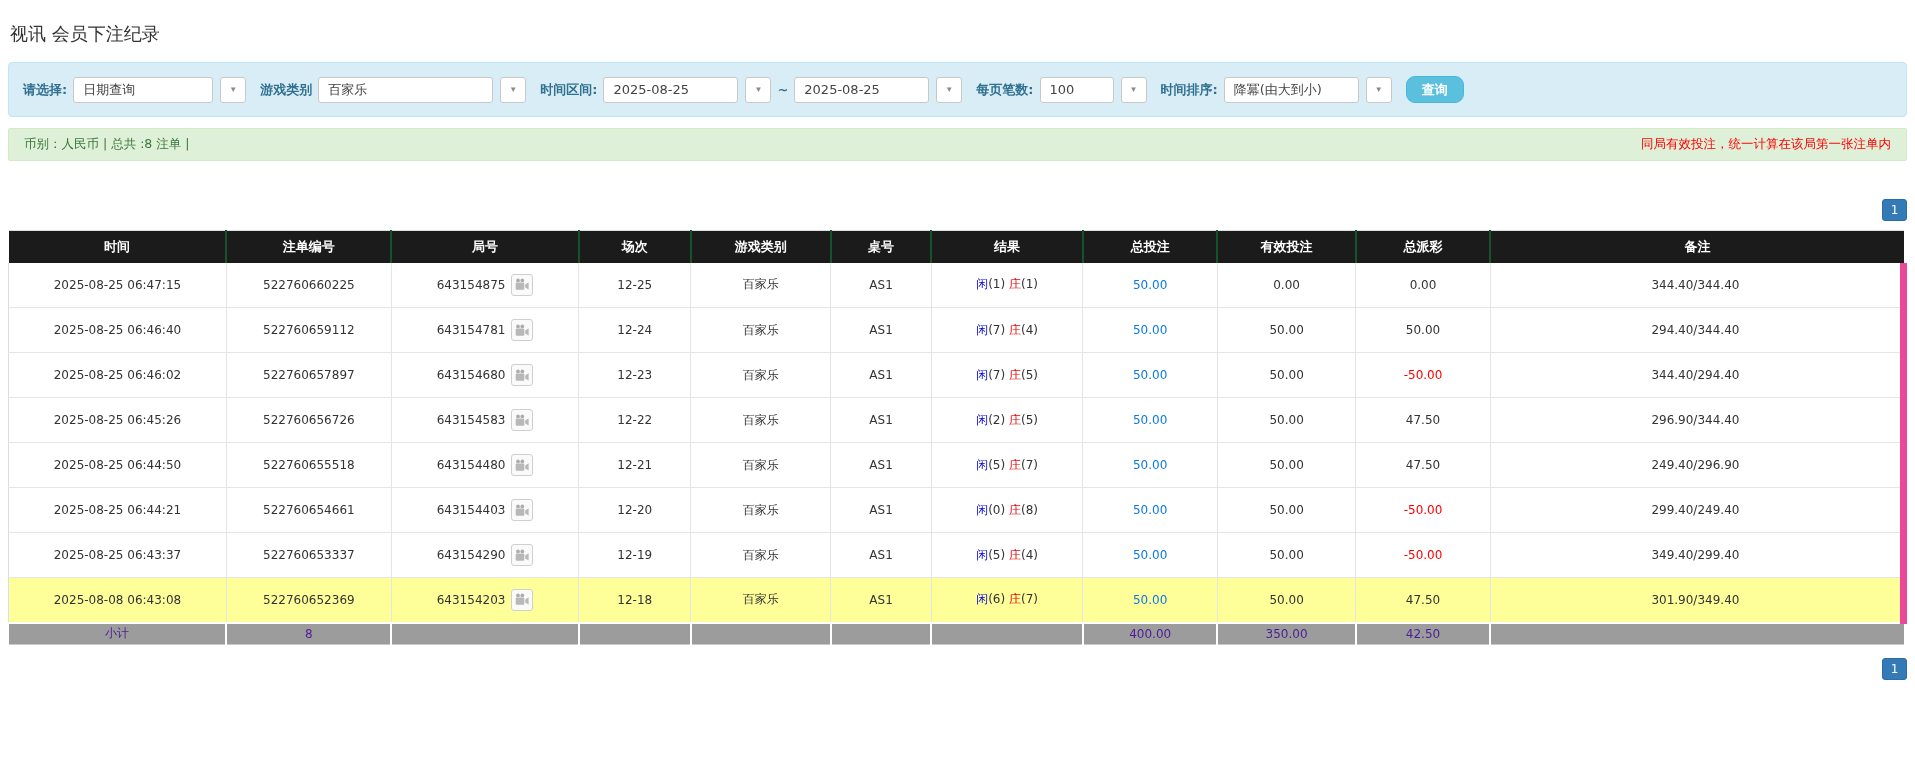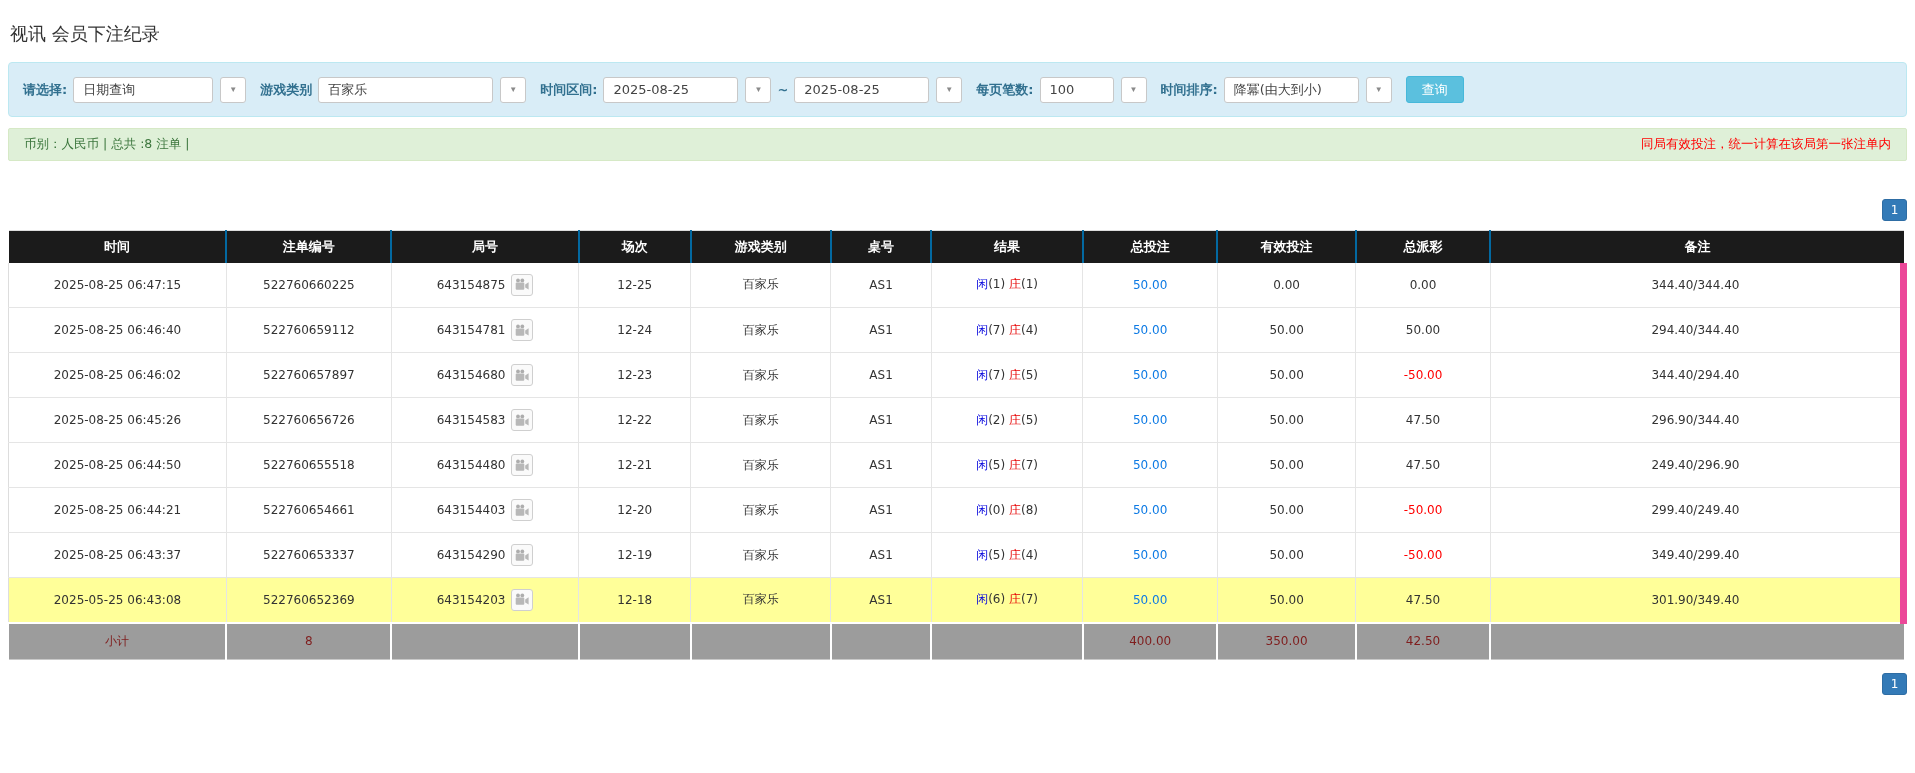--- a/index.html
+++ b/index.html
@@ -15,55 +15,55 @@
   .flabel { color:#31708f; font-weight:bold; white-space:nowrap; margin-left:8px; }
   .flabel:first-child { margin-left:4px; }
   .combo { display:inline-flex; align-items:center; gap:7px; }
   .combo-input { height:26px; border:1px solid #c8c8c8; border-radius:3px; padding:0 9px;
     font-size:13px; color:#444; background:#fff; font-family:inherit; }
   .combo-btn { height:26px; width:26px; border:1px solid #c8c8c8; border-radius:3px; background:#fff;
     display:inline-flex; align-items:center; justify-content:center; cursor:pointer; padding:0; }
   .caret { font-size:8px; color:#8a8a8a; line-height:1; }
   .tilde { color:#31708f; font-weight:bold; }
   .search-btn { height:27px; padding:0 15px; background:#5bc0de; border:1px solid #46b8da; color:#fff;
-    border-radius:3px; font-size:13px; margin-left:8px; cursor:pointer; font-family:inherit; }
+    border-radius:9px; font-size:13px; margin-left:8px; cursor:pointer; font-family:inherit;font-weight:bold; }
 
   
   .info-bar { margin-top:11px; background:#dff0d8; border:1px solid #d6e9c6; border-radius:2px;
     padding:7px 15px; display:flex; justify-content:space-between; font-size:12.5px; }
   .info-left { color:#3c763d; }
   .info-right { color:#ff0000; }
 
   
   .pager { display:flex; justify-content:flex-end; }
   .pager.top { margin-top:38px; }
   .pager.bottom { margin-top:13px; }
   .page-btn { min-width:25px; height:22px; background:#337ab7; color:#fff; border:1px solid #2e6da4;
     border-radius:3px; font-size:12px; cursor:pointer; padding:0 7px; font-family:inherit; }
 
   
   table.bets { width:100%; border-collapse:collapse; margin-top:9px; table-layout:fixed; border-top:1px solid #ddd; }
   thead th { background:#1b1b1b; color:#fff; font-size:13px; font-weight:bold; height:32px;
-    border-left:2px solid #0369a1; text-align:center; }
+    border-left:2px solid #14532d; text-align:center; }
   thead th:first-child { border-left:none; }
   tbody td { height:45px; text-align:center; font-size:12px; color:#333; background:#fff;
     border:1px solid #e5e5e5; border-top:none; vertical-align:middle; }
   tbody td:first-child { border-left:1px solid #ddd; }
   tbody td:last-child { border-right:7px solid #ec4899; }
   tr.hl td { background:#ffff99; }
   td .amount-link { color:#0d7ae4; cursor:pointer; }
   td.neg { color:#ff0000; }
   .res-p { color:#0202dd; }
   .res-b { color:#e60000; }
   .res-n { color:#333; }
   .round-no { vertical-align:middle; }
   .icon-btn { width:22px; height:22px; margin-left:6px; background:#fafafa; border:1px solid #cfcfcf;
     border-radius:3px; display:inline-flex; align-items:center; justify-content:center; cursor:pointer;
     padding:0; vertical-align:middle; }
-  tr.summary td { background:#9c9c9c; color:#7f1d1d; height:37px; border:none; border-left:2px solid #fff;
+  tr.summary td { background:#9c9c9c; color:#4c1d95; height:22px; border:none; border-left:2px solid #fff;
     border-top:2px solid #fff; font-size:12px; }
   tr.summary td:first-child { border-left:none; }
   tr.summary:last-child td { border-bottom:1px solid #c9c9c9; }
 </style>
 </head>
 <body>
 
 <div class="page">
 
   <h1 class="title">视讯 会员下注纪录</h1>
@@ -292,21 +292,21 @@
           <td>12-19</td>
           <td>百家乐</td>
           <td>AS1</td>
           <td><span class="res-p">闲</span><span class="res-n">(5)</span> <span class="res-b">庄</span><span class="res-n">(4)</span></td>
           <td><span class="amount-link">50.00</span></td>
           <td>50.00</td>
           <td class="neg">-50.00</td>
           <td>349.40/299.40</td>
         </tr>
         <tr class="hl">
-          <td>2025-05-25 06:43:08</td>
+          <td>2025-08-08 06:43:08</td>
           <td>522760652369</td>
           <td><span class="round-no">643154203</span><button class="icon-btn">
               <svg width="14" height="13" viewBox="0 0 14 13">
                 <circle cx="3" cy="2.4" r="1.9" fill="#adadad"></circle>
                 <circle cx="7.3" cy="2.4" r="1.9" fill="#adadad"></circle>
                 <rect x="0.7" y="4.4" width="8.6" height="7.4" rx="1" fill="#b8b8b8"></rect>
                 <polygon points="10.2,6.4 13.6,4.2 13.6,11.6 10.2,9.6" fill="#b8b8b8"></polygon>
               </svg>
             </button></td>
           <td>12-18</td>

